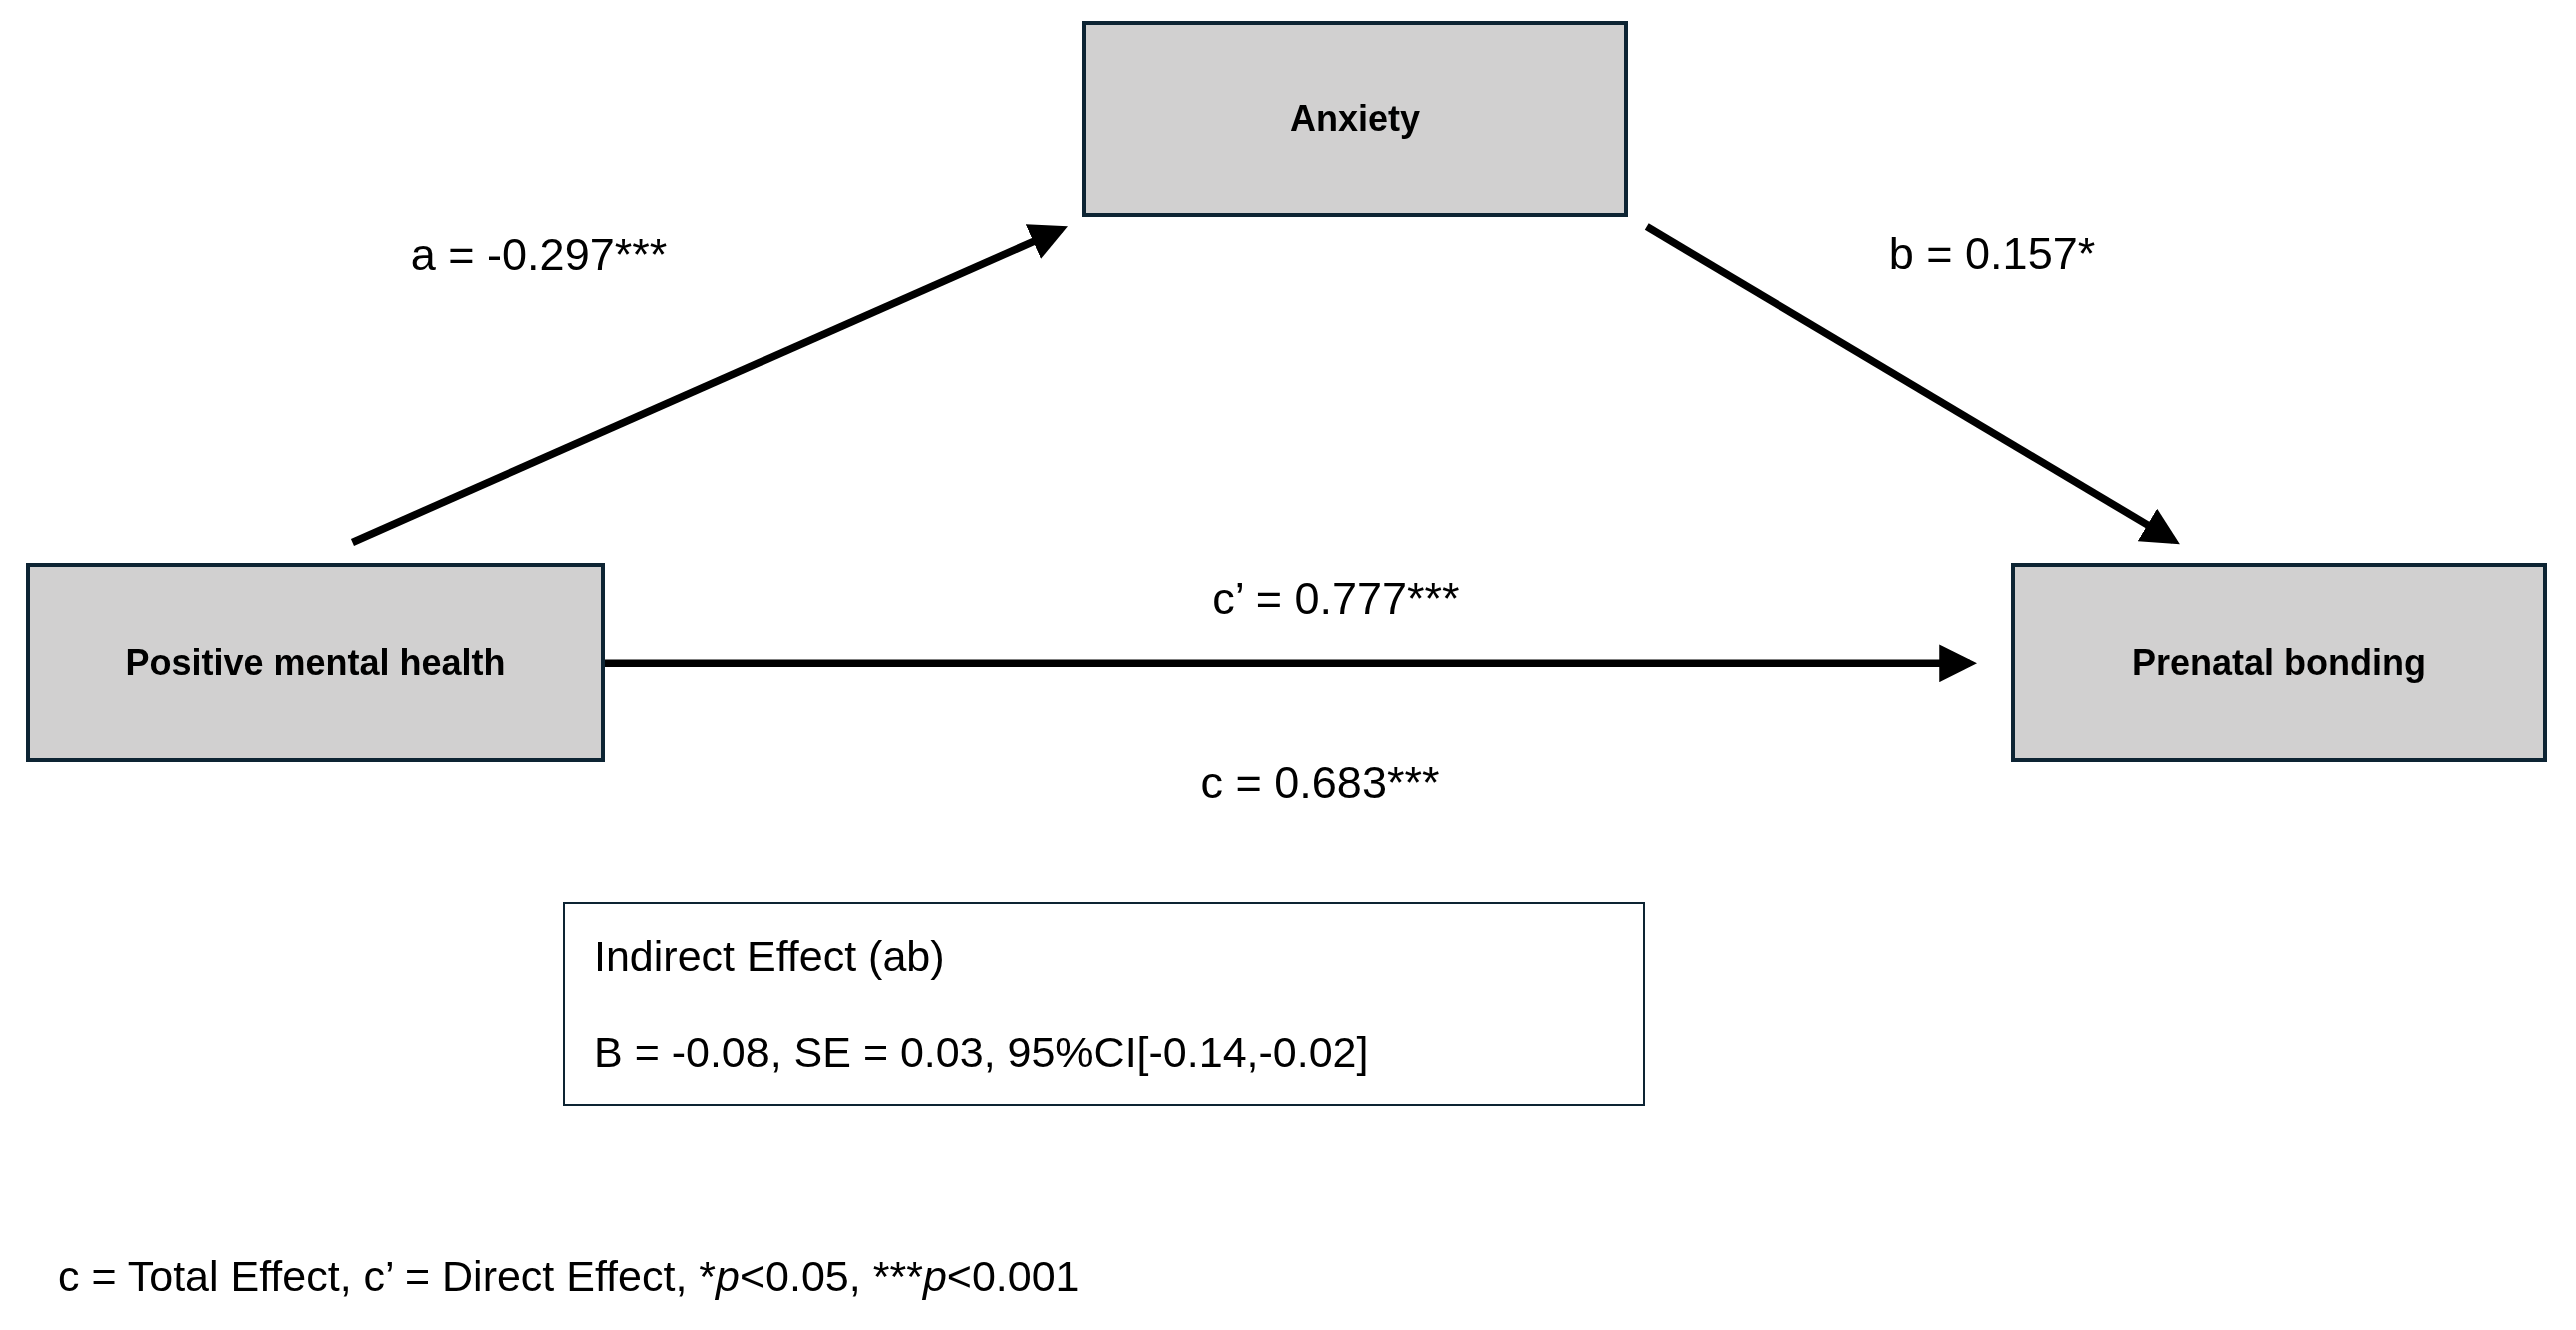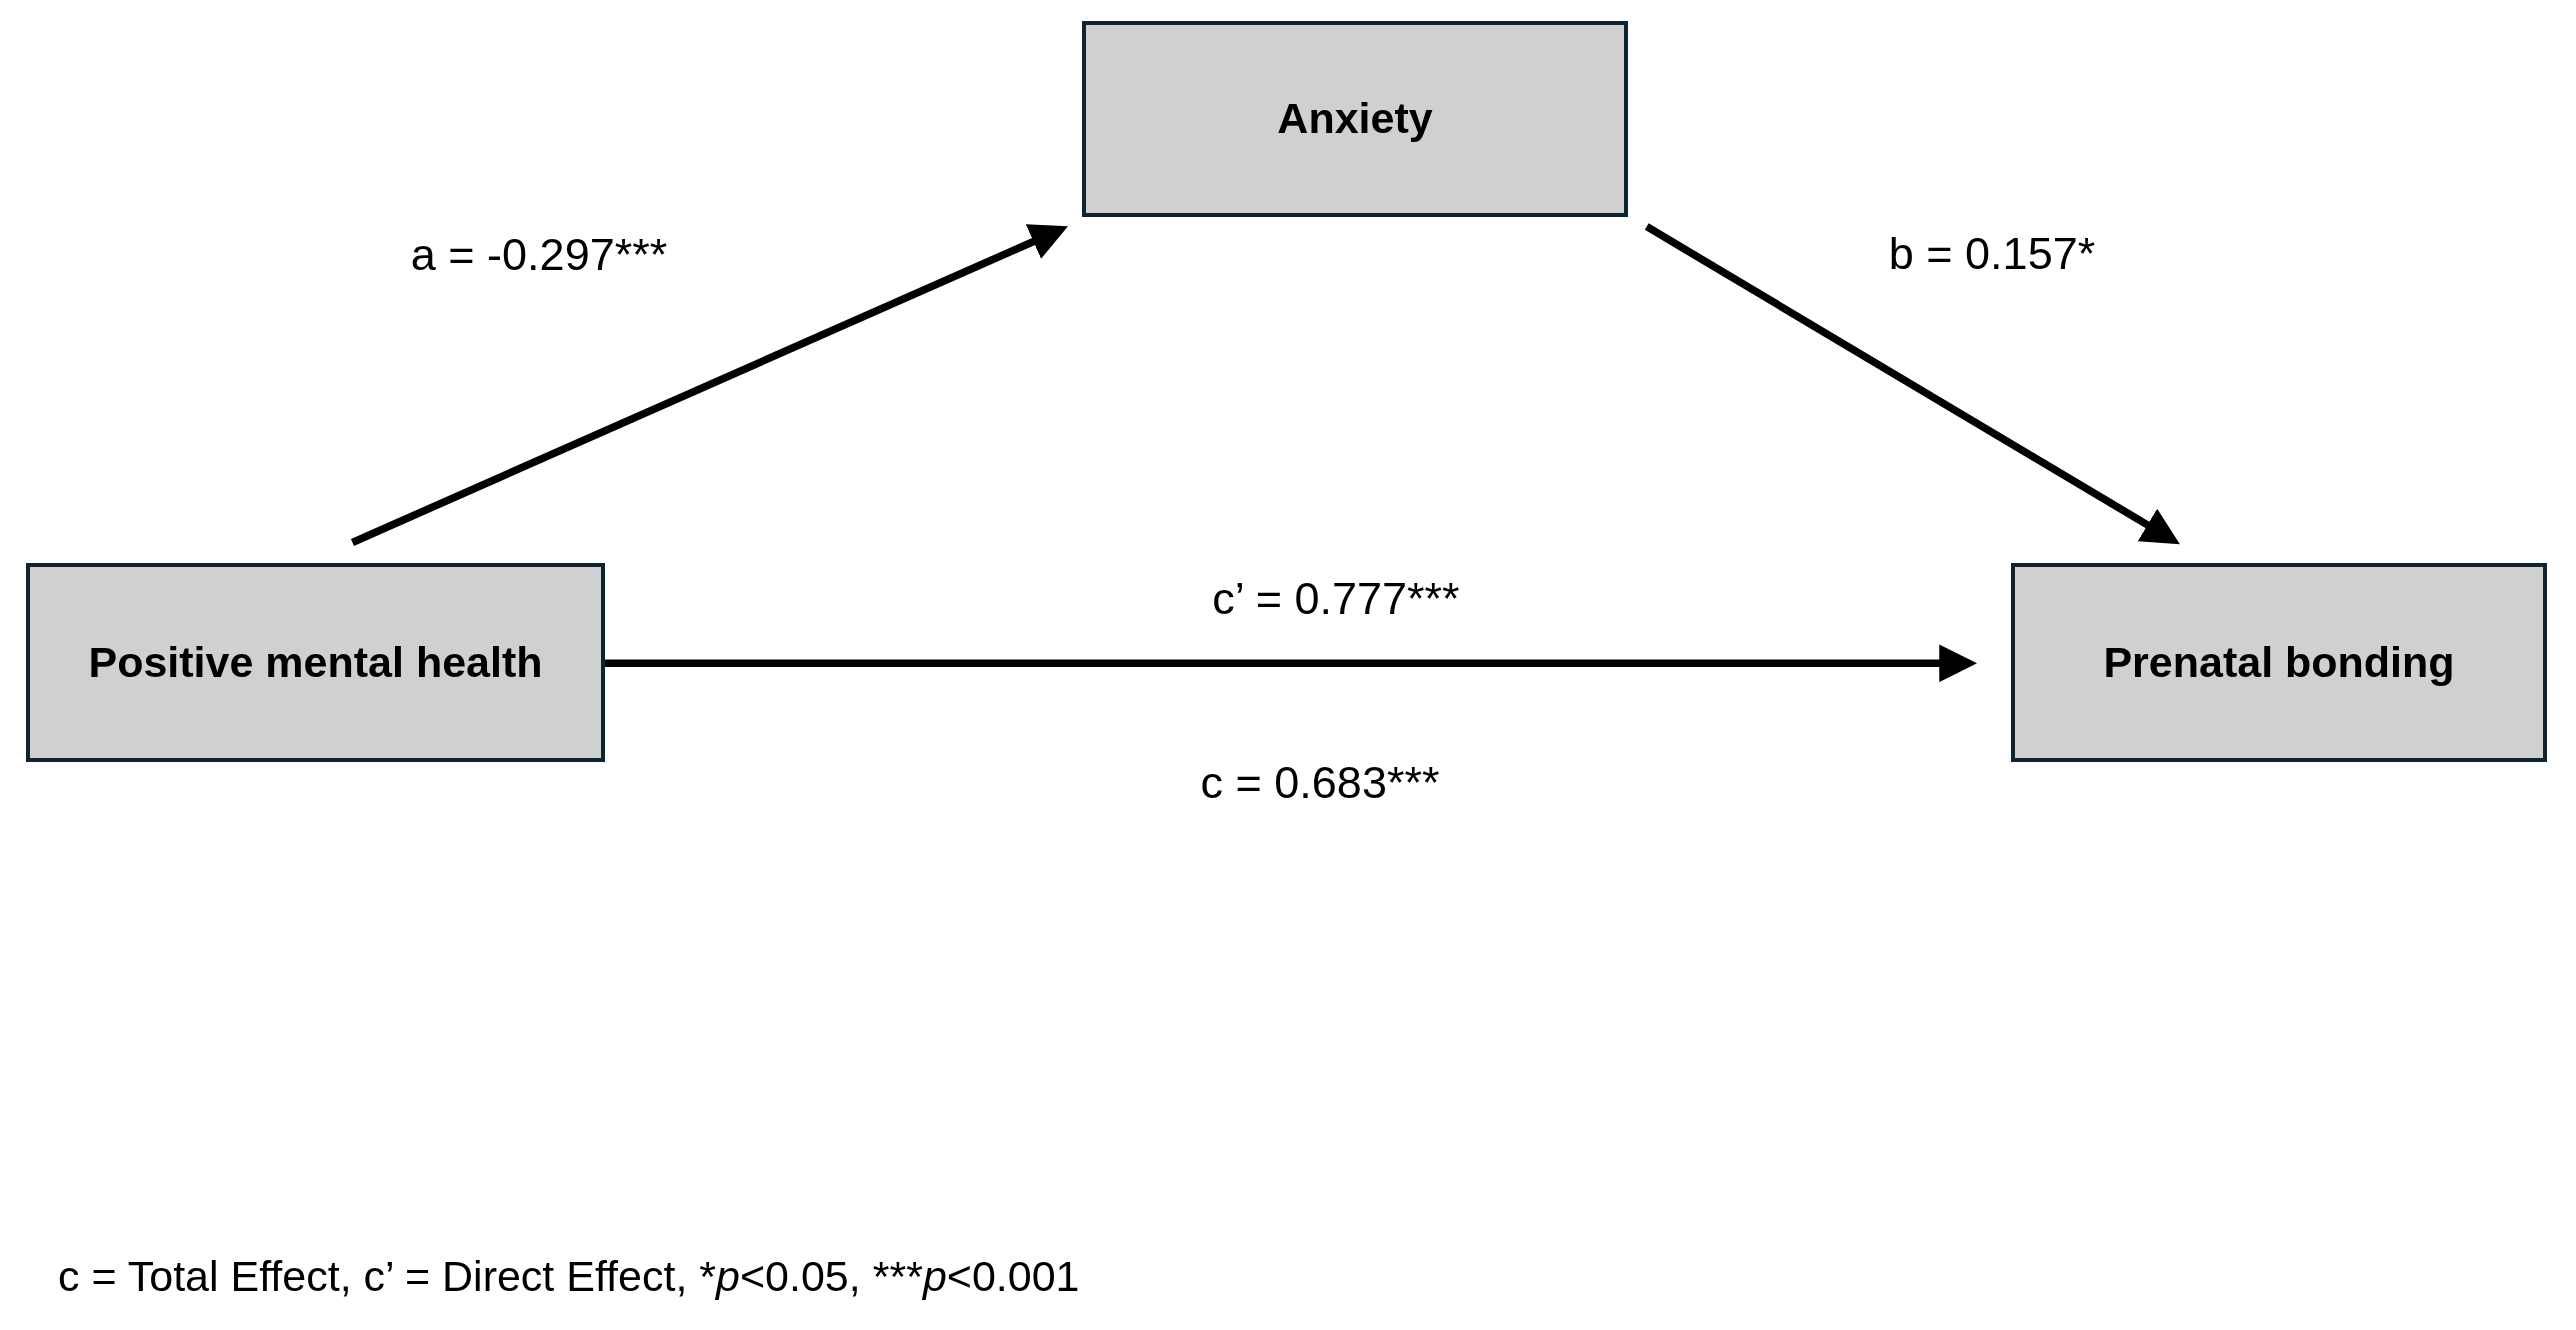--- a/index.html
+++ b/index.html
@@ -30,21 +30,21 @@
   .node {
     position: absolute;
     background: var(--node-fill);
     border: 4.8px solid var(--node-border);
     display: flex;
     align-items: center;
     justify-content: center;
     text-align: center;
   }
   .node .node-label {
-    font-size: 43px;
+    font-size: 36px;
     font-weight: bold;
     line-height: 1.1;
     white-space: nowrap;
   }
   .node-mediator  { left: 1082px; top: 20.6px;  width: 546px; height: 196px; }
   .node-predictor { left: 26px;   top: 563px; width: 579px; height: 199px; }
   .node-outcome   { left: 2011px; top: 563px; width: 536px; height: 199px; }
 
   .path-label {
     position: absolute;
@@ -114,17 +114,21 @@
   </div>
 
   <div class="path-label label-a">a = -0.297***</div>
 
   <div class="path-label label-b">b = 0.157*</div>
 
   <div class="path-label label-cp">c’ = 0.777***</div>
 
   <div class="path-label label-c">c = 0.683***</div>
 
+  <div class="indirect-box">
+    <div class="line indirect-title">Indirect Effect (ab)</div>
+    <div class="line indirect-stats">B = -0.08, SE = 0.03, 95%CI[-0.14,-0.02]</div>
+  </div>
 
   <div class="footnote"><span>c = Total Effect, c’ = Direct Effect, *</span><span class="italic">p</span><span>&lt;0.05, ***</span><span class="italic">p</span><span>&lt;0.001</span></div>
 
 </div>
 
 
 </body></html>

